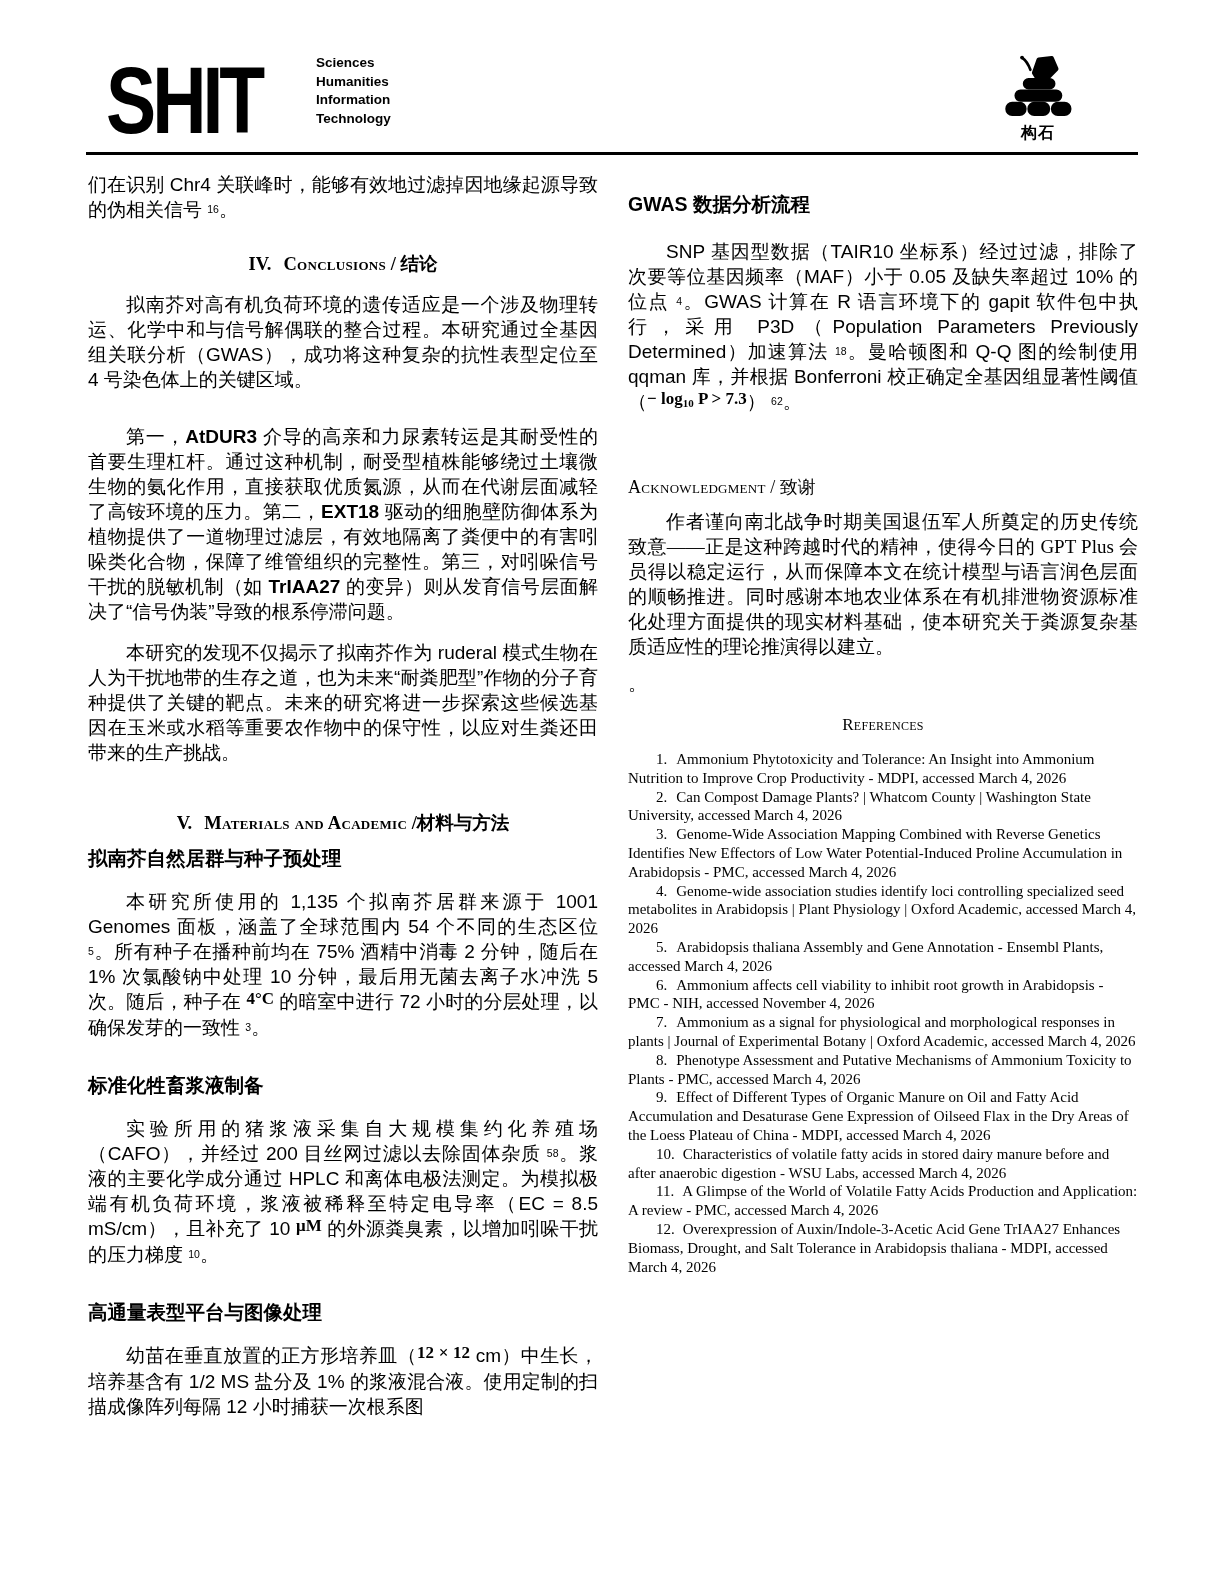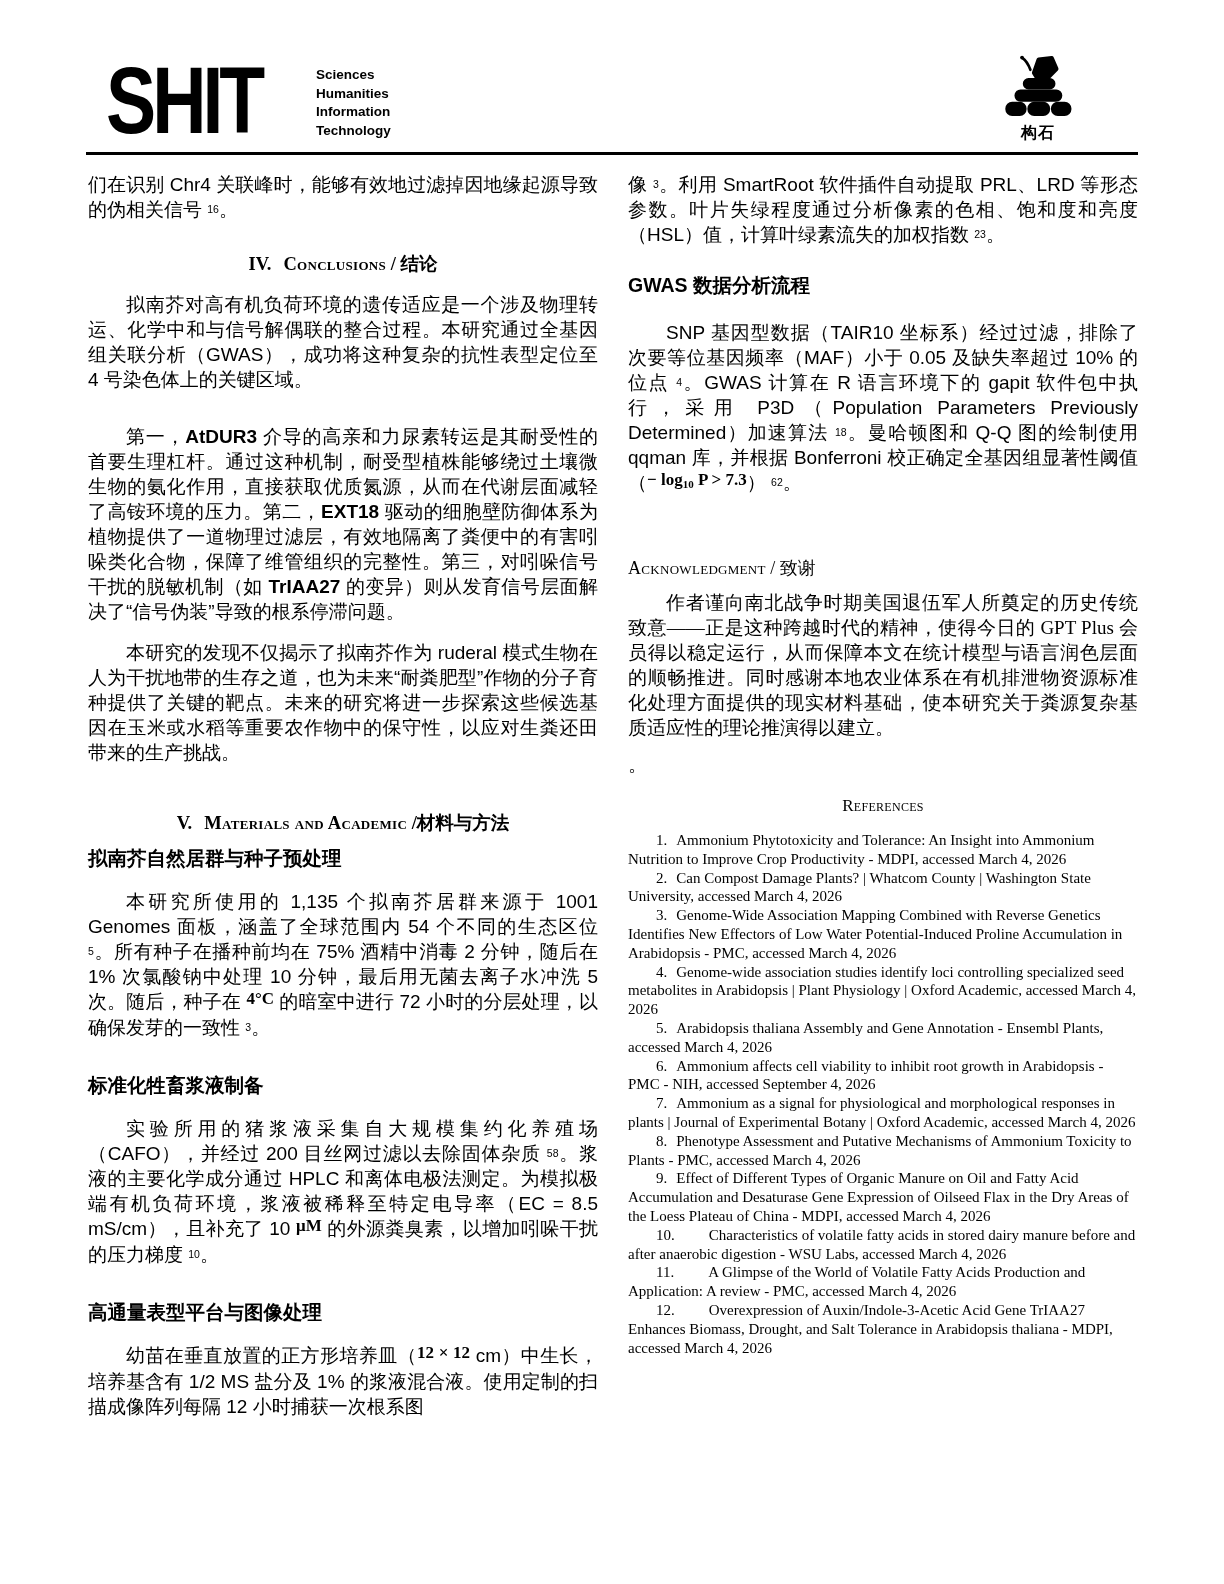--- a/index.html
+++ b/index.html
@@ -9,21 +9,21 @@
     position:relative;overflow:hidden;
   }
   
   .masthead-logo{
     position:absolute;left:106px;top:56px;
     font-family:"Liberation Sans",sans-serif;font-weight:900;
     font-size:94px;line-height:90px;letter-spacing:-5px;
     transform:scaleX(0.80);transform-origin:left top;
   }
   .masthead-tagline{
-    position:absolute;left:316px;top:66px;
+    position:absolute;left:316px;top:54px;
     font-weight:700;font-size:13.5px;line-height:18.5px;
   }
   .org-mark{position:absolute;left:992px;top:54px;width:92px;text-align:center;}
   .org-mark svg{display:block;margin:0 auto;}
   .org-name{font-weight:700;font-size:16px;letter-spacing:1px;margin-top:1px;}
   .header-rule{position:absolute;left:86px;top:152px;width:1052px;height:3px;background:#000;}
 
   
   .columns{position:absolute;left:88px;top:166px;width:1050px;display:flex;gap:30px;}
   .col{width:510px;}
@@ -51,21 +51,21 @@
 
   .refs-heading{
     font-family:"Liberation Serif",serif;font-size:17px;line-height:22px;
     text-align:center;margin:0;
   }
   .ref{
     font-family:"Liberation Serif",serif;font-size:15px;line-height:18.8px;
     text-indent:28px;margin:0;text-align:left;
   }
   .ref .num{margin-right:9px;}
-  .ref .num-wide{margin-right:34px;}
+  .ref .num-wide{margin-right:8px;}
   .gene{font-weight:700;}
 </style>
 </head>
 <body>
 
 <div class="page">
 
   <div class="masthead-logo">SHIT</div>
   <div class="masthead-tagline">
     <div>Sciences</div>
@@ -117,41 +117,40 @@
       <p class="body-p indent" style="margin-bottom:0;"><span>实验所用的猪浆液采集自大规模集约化养殖场（CAFO），并经过 200 目丝网过滤以去除固体杂质 </span><span class="sup">58</span><span>。浆液的主要化学成分通过 HPLC 和离体电极法测定。为模拟极端有机负荷环境，浆液被稀释至特定电导率（EC = 8.5 mS/cm），且补充了 10 </span><span class="math">μM</span><span> 的外源粪臭素，以增加吲哚干扰的压力梯度 </span><span class="sup">10</span><span>。</span></p>
 
       <h3 class="sub-heading" style="margin:32px 0 18px;">高通量表型平台与图像处理</h3>
 
       <p class="body-p indent" style="margin-bottom:0;"><span>幼苗在垂直放置的正方形培养皿（</span><span class="math">12 × 12</span><span> cm）中生长，培养基含有 1/2 MS 盐分及 1% 的浆液混合液。使用定制的扫描成像阵列每隔 12 小时捕获一次根系图</span></p>
 
     </div>
 
     <div class="col">
 
-      <p class="body-p" style="margin:6px 0 0;"><span>像 </span><span class="sup">3</span><span>。利用 SmartRoot 软件插件自动提取 PRL、LRD 等形态参数。叶片失绿程度通过分析像素的色相、饱和度和亮度（HSL）值，计算叶绿素流失的加权指数 </span><span class="sup">23</span><span>。</span></p>
 
       <h3 class="sub-heading" style="margin:25px 0 22px;">GWAS 数据分析流程</h3>
 
       <p class="body-p indent" style="margin-bottom:0;"><span>SNP 基因型数据（TAIR10 坐标系）经过过滤，排除了次要等位基因频率（MAF）小于 0.05 及缺失率超过 10% 的位点 </span><span class="sup">4</span><span>。GWAS 计算在 R 语言环境下的 gapit 软件包中执行，采用 P3D（Population Parameters Previously Determined）加速算法 </span><span class="sup">18</span><span>。曼哈顿图和 Q-Q 图的绘制使用 qqman 库，并根据 Bonferroni 校正确定全基因组显著性阈值（</span><span class="math">− log</span><span class="math msub" style="font-size:11px;top:-1px;">10</span><span class="math"> P &gt; 7.3</span><span>） </span><span class="sup">62</span><span>。</span></p>
 
       <div class="ack-heading" style="margin:58px 0 10px;"><span class="sc">Acknowledgment</span><span> / 致谢</span></div>
 
       <p class="body-p serif-p indent" style="margin-bottom:12px;">作者谨向南北战争时期美国退伍军人所奠定的历史传统致意——正是这种跨越时代的精神，使得今日的 GPT Plus 会员得以稳定运行，从而保障本文在统计模型与语言润色层面的顺畅推进。同时感谢本地农业体系在有机排泄物资源标准化处理方面提供的现实材料基础，使本研究关于粪源复杂基质适应性的理论推演得以建立。</p>
 
       <p class="body-p" style="margin-bottom:0;">。</p>
 
       <div class="refs-heading sc" style="margin:18px 0 14px;">References</div>
 
       <div>
         <p class="ref"><span class="num">1.</span><span>Ammonium Phytotoxicity and Tolerance: An Insight into Ammonium Nutrition to Improve Crop Productivity - MDPI, accessed March 4, 2026</span></p>
         <p class="ref"><span class="num">2.</span><span>Can Compost Damage Plants? | Whatcom County | Washington State University, accessed March 4, 2026</span></p>
         <p class="ref"><span class="num">3.</span><span>Genome-Wide Association Mapping Combined with Reverse Genetics Identifies New Effectors of Low Water Potential-Induced Proline Accumulation in Arabidopsis - PMC, accessed March 4, 2026</span></p>
         <p class="ref"><span class="num">4.</span><span>Genome-wide association studies identify loci controlling specialized seed metabolites in Arabidopsis | Plant Physiology | Oxford Academic, accessed March 4, 2026</span></p>
         <p class="ref"><span class="num">5.</span><span>Arabidopsis thaliana Assembly and Gene Annotation - Ensembl Plants, accessed March 4, 2026</span></p>
-        <p class="ref"><span class="num">6.</span><span>Ammonium affects cell viability to inhibit root growth in Arabidopsis - PMC - NIH, accessed September 4, 2026</span></p>
+        <p class="ref"><span class="num">6.</span><span>Ammonium affects cell viability to inhibit root growth in Arabidopsis - PMC - NIH, accessed November 4, 2026</span></p>
         <p class="ref"><span class="num">7.</span><span>Ammonium as a signal for physiological and morphological responses in plants | Journal of Experimental Botany | Oxford Academic, accessed March 4, 2026</span></p>
         <p class="ref"><span class="num">8.</span><span>Phenotype Assessment and Putative Mechanisms of Ammonium Toxicity to Plants - PMC, accessed March 4, 2026</span></p>
         <p class="ref"><span class="num">9.</span><span>Effect of Different Types of Organic Manure on Oil and Fatty Acid Accumulation and Desaturase Gene Expression of Oilseed Flax in the Dry Areas of the Loess Plateau of China - MDPI, accessed March 4, 2026</span></p>
         <p class="ref"><span class="num num-wide">10.</span><span>Characteristics of volatile fatty acids in stored dairy manure before and after anaerobic digestion - WSU Labs, accessed March 4, 2026</span></p>
         <p class="ref"><span class="num num-wide">11.</span><span>A Glimpse of the World of Volatile Fatty Acids Production and Application: A review - PMC, accessed March 4, 2026</span></p>
         <p class="ref"><span class="num num-wide">12.</span><span>Overexpression of Auxin/Indole-3-Acetic Acid Gene TrIAA27 Enhances Biomass, Drought, and Salt Tolerance in Arabidopsis thaliana - MDPI, accessed March 4, 2026</span></p>
       </div>
 
     </div>
   </div>

